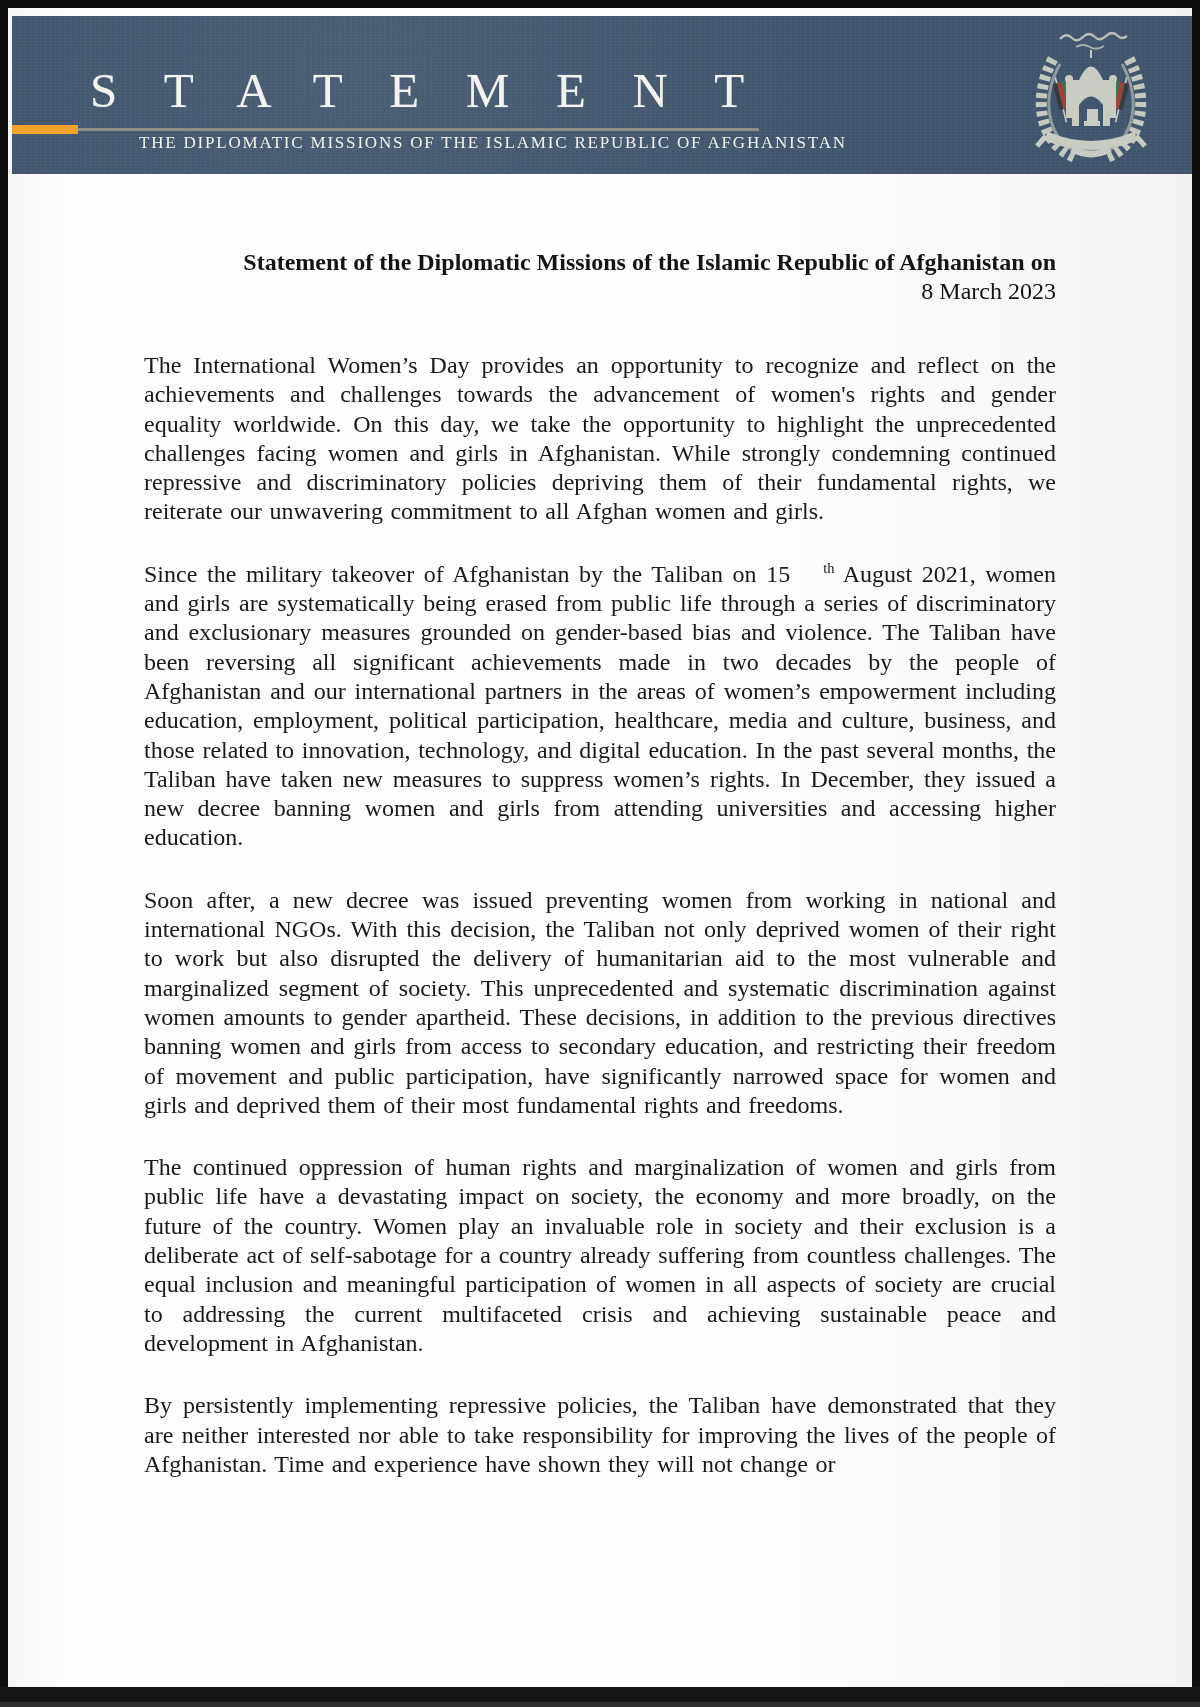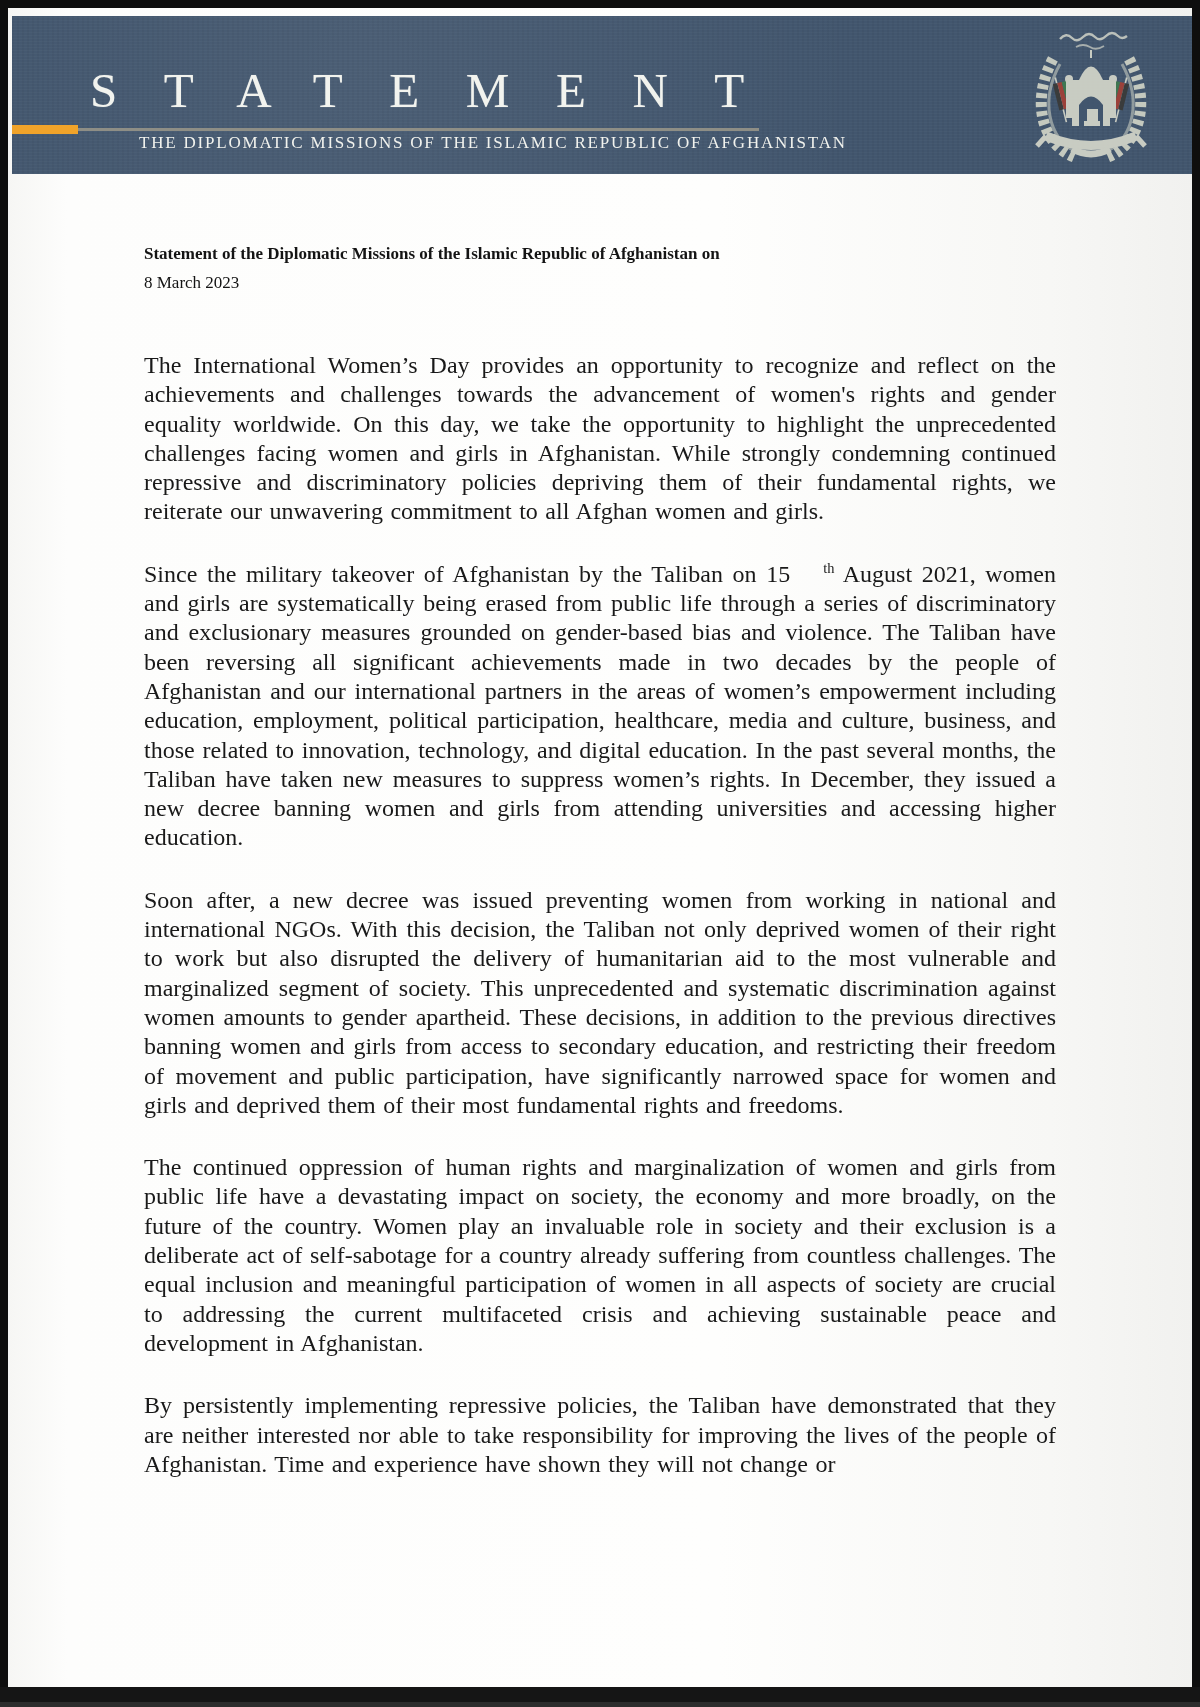--- a/index.html
+++ b/index.html
@@ -45,22 +45,22 @@
     position:absolute;left:80px;top:117px;
     font-size:17px;font-weight:normal;letter-spacing:1.8px;
     color:var(--text-white,#eef0ea);
     white-space:nowrap;
     margin-left:47px;
   }
   .emblem{position:absolute;right:26px;top:6px;width:150px;height:150px;opacity:0.92;}
 
   
   .doc-heading{
-    position:absolute;left:136px;top:231px;width:912px;
-    text-align:left;font-size:17px;line-height:29px;color:#141414;
+    position:absolute;left:136px;top:240px;width:912px;
+    text-align:right;font-size:24px;line-height:29px;color:#141414;
   }
   .doc-heading .bold{font-weight:bold;}
   .doc-heading .date-line{font-weight:normal;margin-top:0;font-family:Liberation Serif, serif;}
 
   
   .paragraphs{
     position:absolute;left:136px;top:343px;width:912px;
     font-size:24px;line-height:29.3px;
     text-align:justify;color:#191919;
   }

